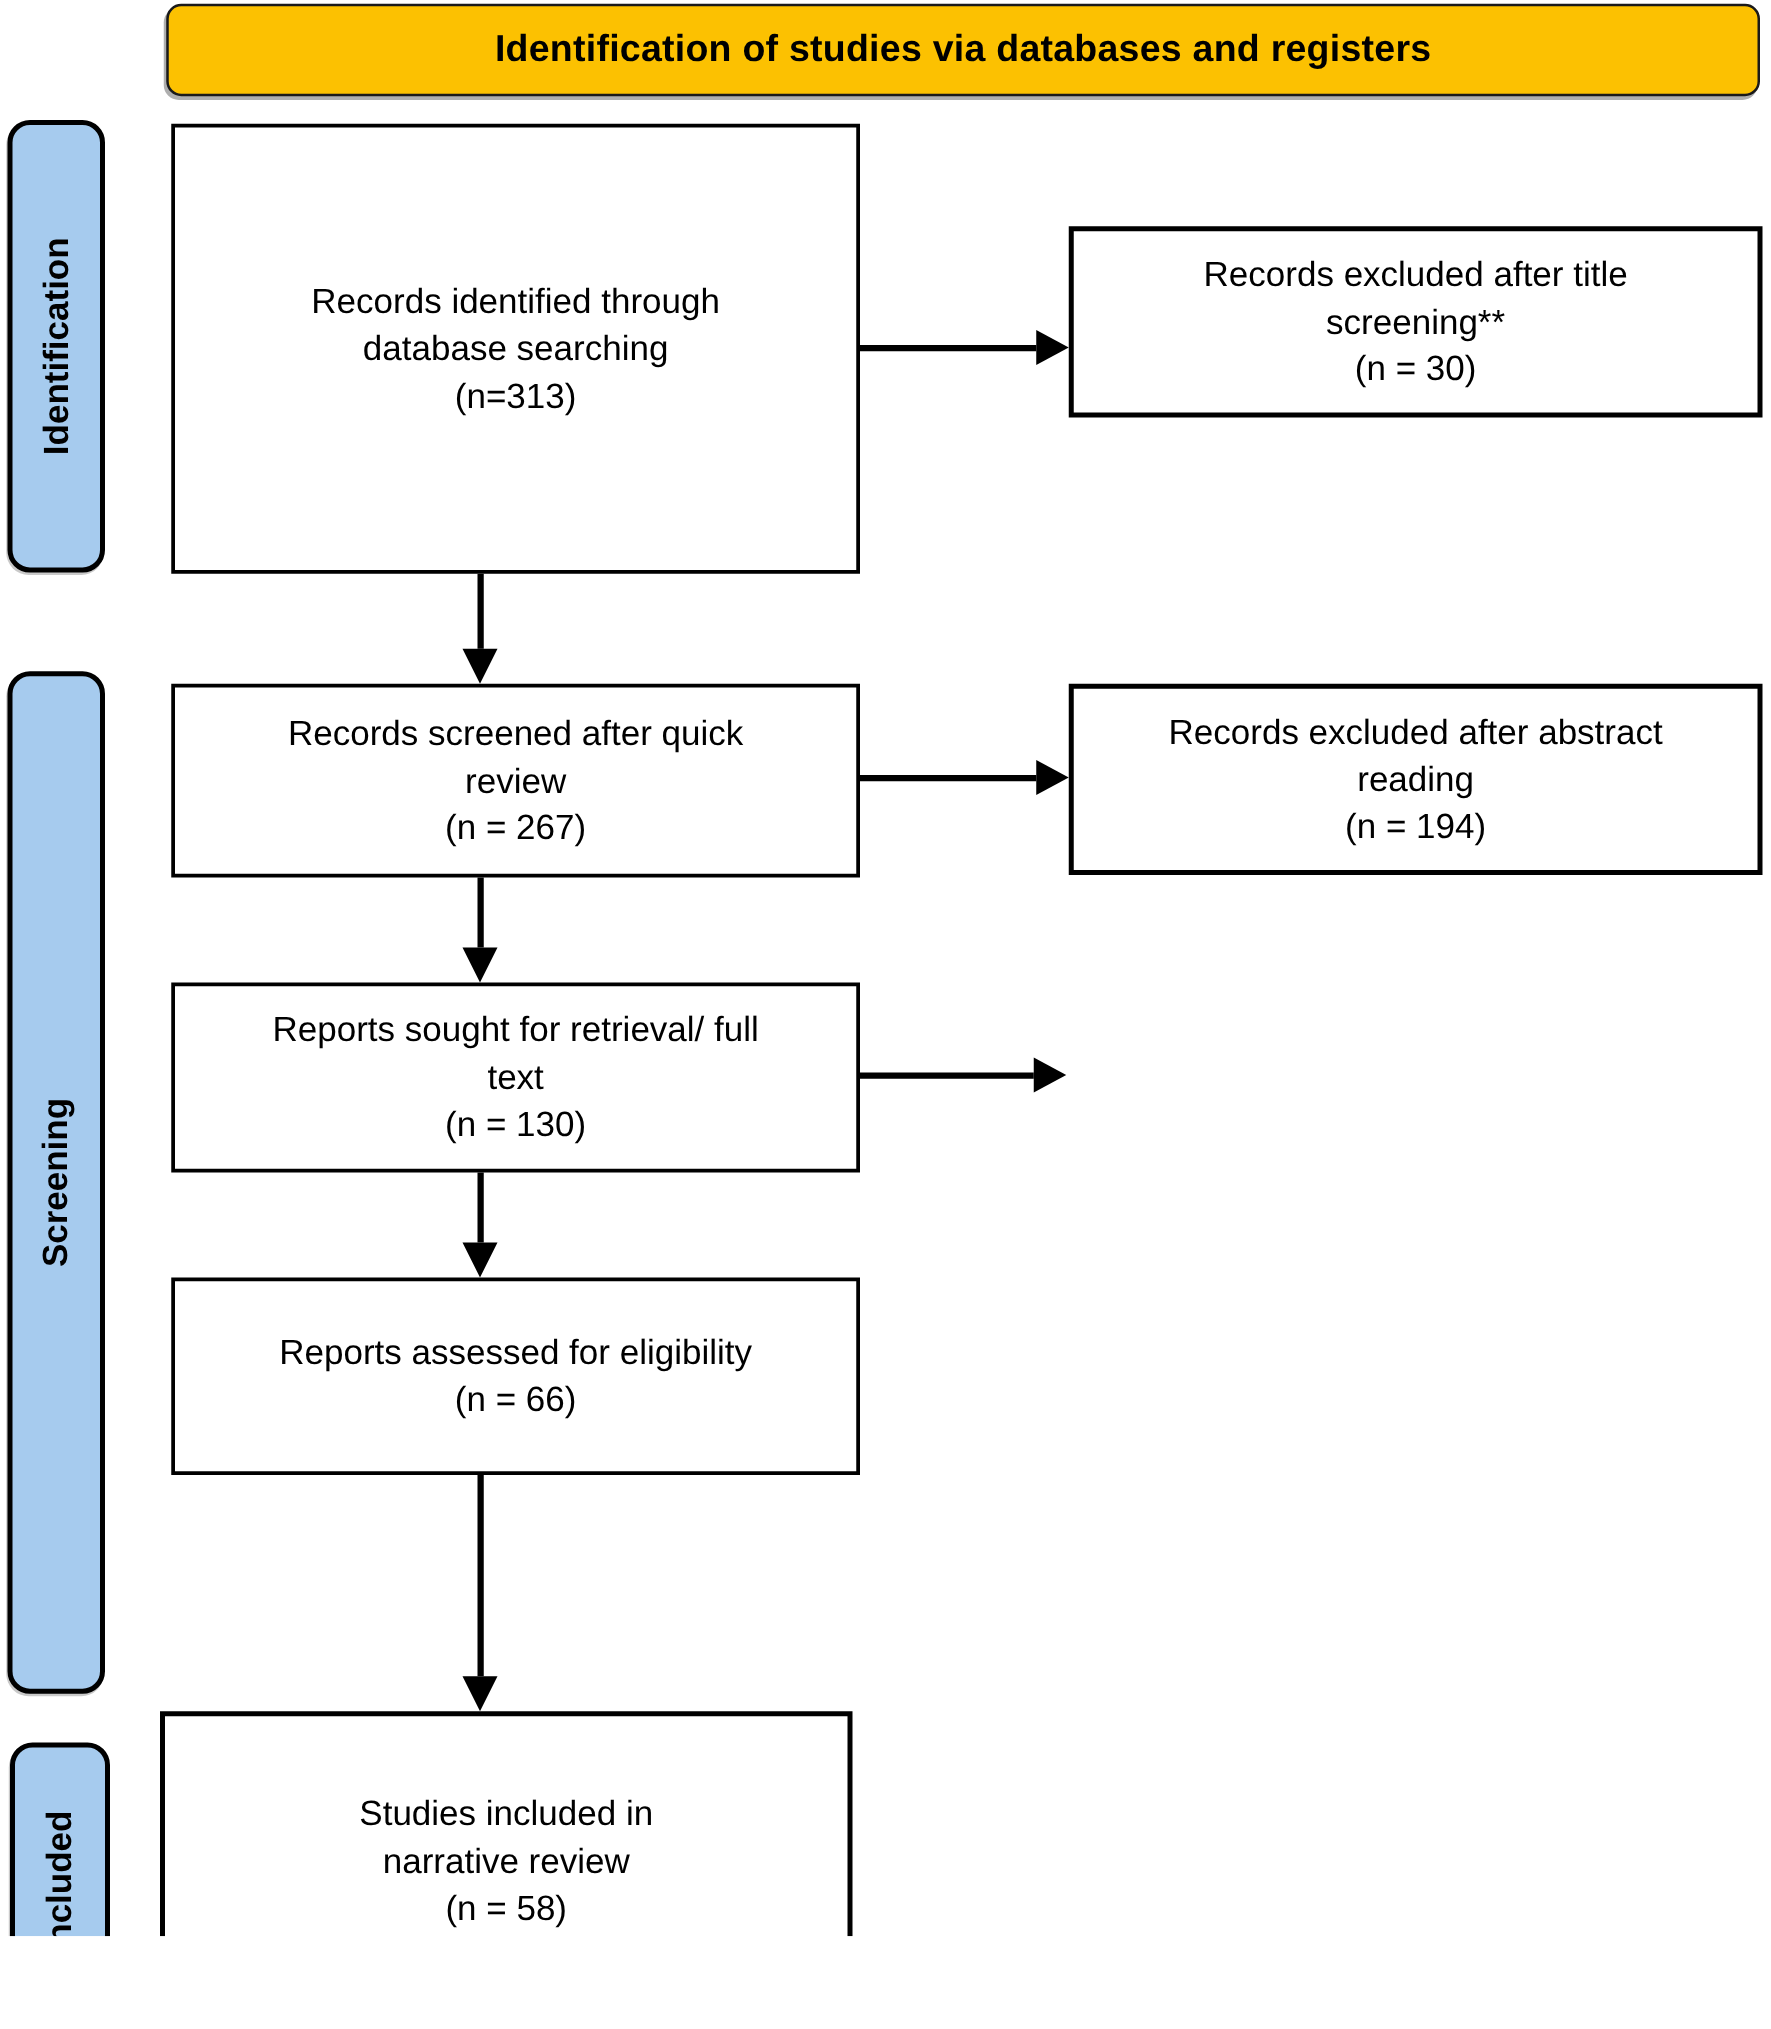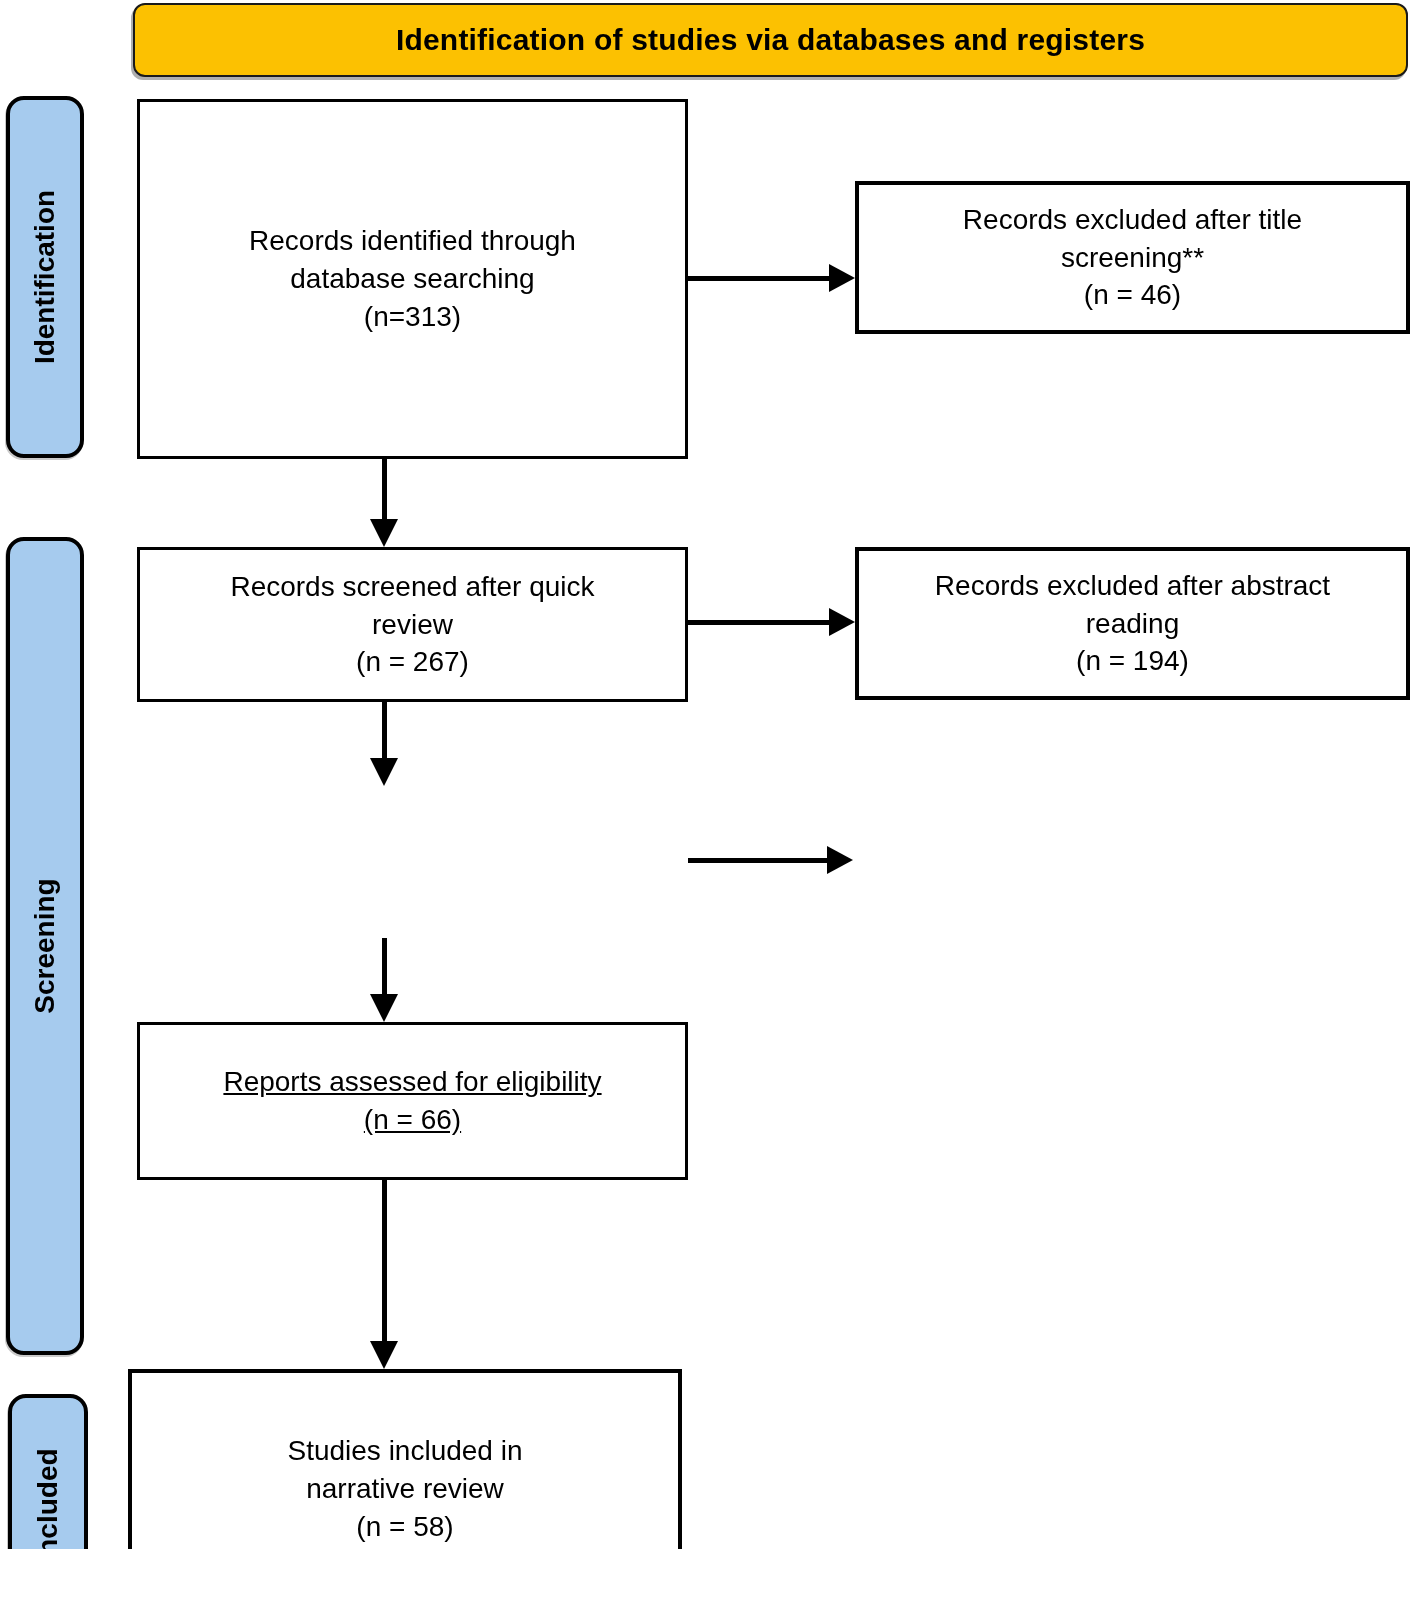--- a/index.html
+++ b/index.html
@@ -65,21 +65,21 @@
   }
   .box .box-text {
     font-size: 28px;
     line-height: 1.35;
     white-space: pre-line;
     padding: 0 14px;
   }
   .box-main-1 { left: 137px; top: 99px;   width: 551px; height: 360px; }
   .box-main-2 { left: 137px; top: 547px;  width: 551px; height: 155px; align-items: center; }
   .box-main-3 { left: 137px; top: 786px;  width: 551px; height: 152px; }
-  .box-main-4 { left: 137px; top: 1022px; width: 551px; height: 158px; text-decoration: underline; }
+  .box-main-4 { left: 137px; top: 1022px; width: 551px; height: 158px; }
   .box-main-5 { left: 128px; top: 1369px; width: 554px; height: 240px; border-width: 4px; }
   .box-side   { border-width: 4px; }
   .box-side-1 { left: 855px; top: 181px; width: 555px; height: 153px; }
   .box-side-2 { left: 855px; top: 547px; width: 555px; height: 153px; }
   .box-side-3 { left: 853px; top: 782px; width: 557px; height: 158px; }
   
   .varrow {
     position: absolute;
     width: 30px;
     display: flex; flex-direction: column; align-items: center;
@@ -133,34 +133,39 @@
   <div class="box box-main-1">
     <span class="box-text">Records identified through
 database searching
 (n=313)</span>
   </div>
   <div class="box box-main-2">
     <span class="box-text">Records screened after quick
 review
 (n = 267)</span>
   </div>
+  <div class="box box-main-3">
+    <span class="box-text">Reports sought for retrieval/ full
+text
+(n = 130)</span>
+  </div>
   <div class="box box-main-4">
     <span class="box-text">Reports assessed for eligibility
 (n = 66)</span>
   </div>
   <div class="box box-main-5">
     <span class="box-text">Studies included in
 narrative review
 (n = 58)</span>
   </div>
 
   <div class="box box-side box-side-1">
     <span class="box-text">Records excluded after title
 screening**
-(n = 46)</span>
+(n = 30)</span>
   </div>
   <div class="box box-side box-side-2">
     <span class="box-text">Records excluded after abstract
 reading
 (n = 194)</span>
   </div>
 
   <div class="varrow arrow-v1">
     <div class="vline"></div>
     <div class="vhead"></div>

